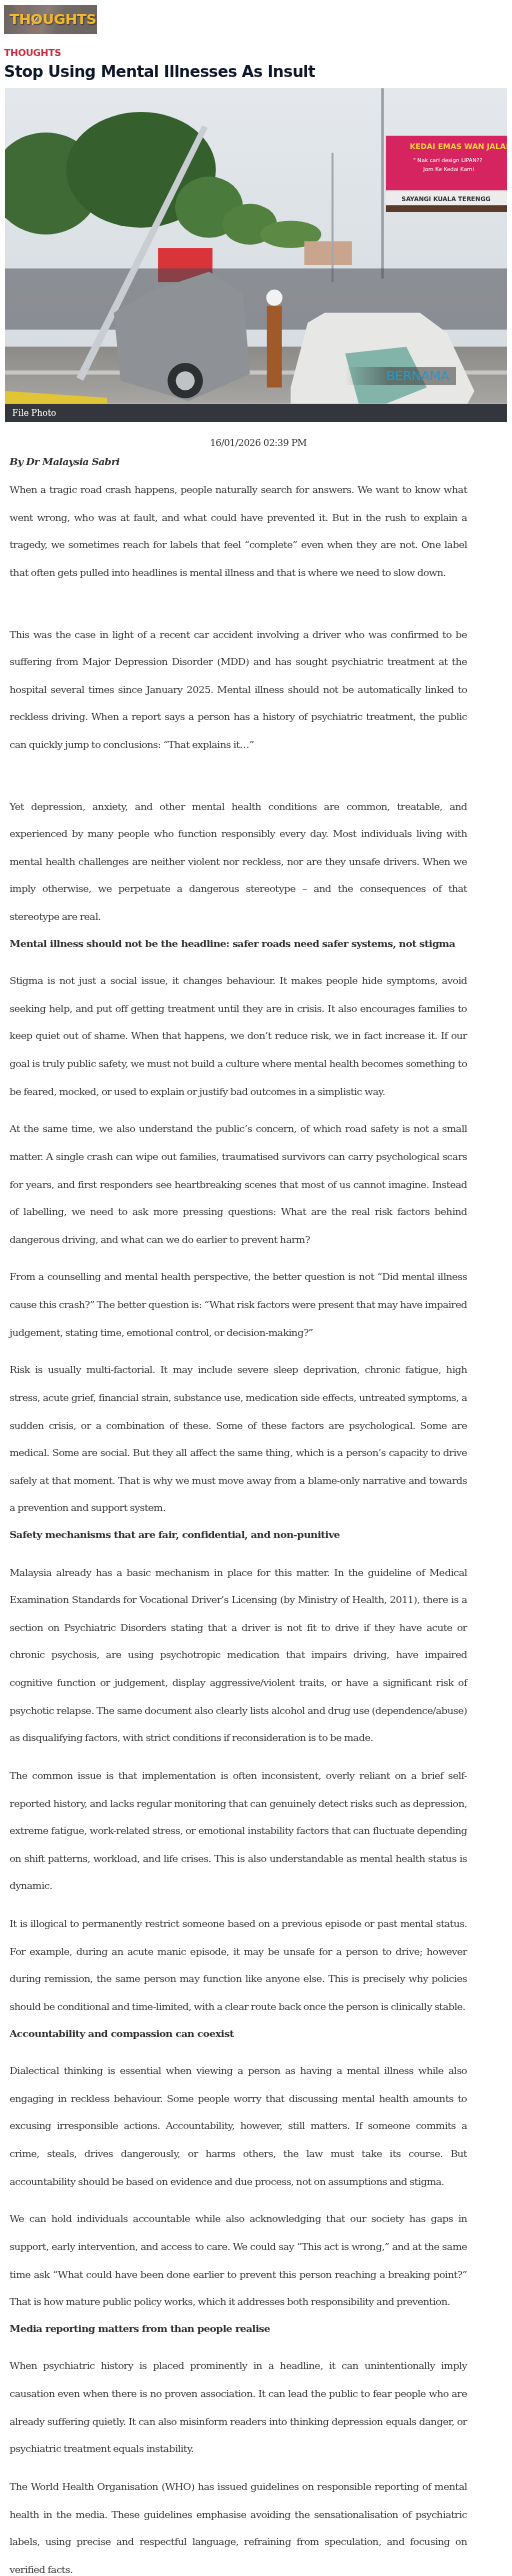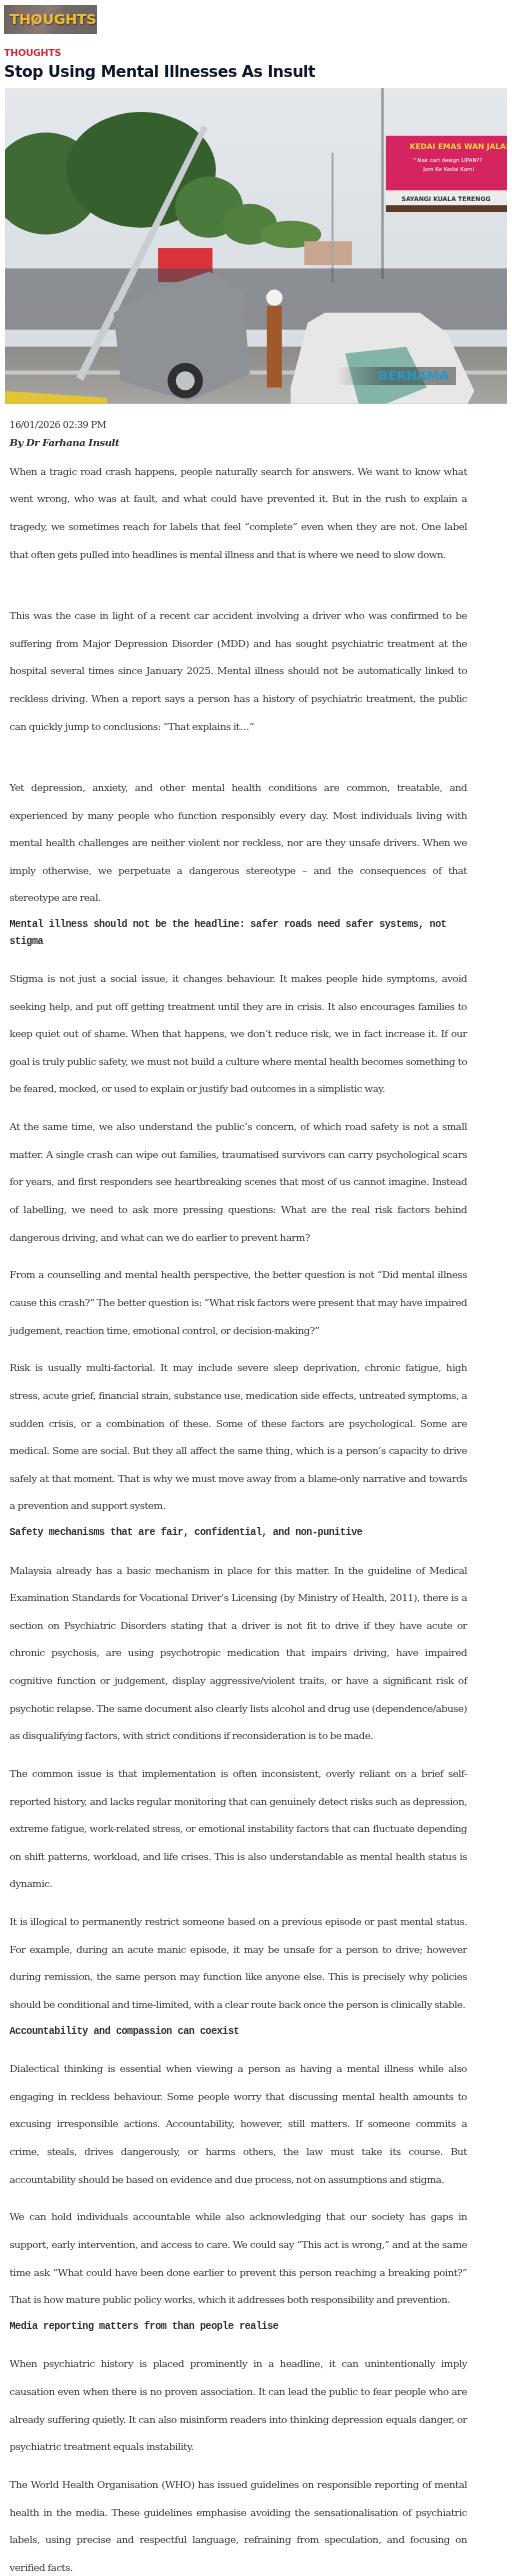--- a/index.html
+++ b/index.html
@@ -70,37 +70,37 @@
     background: #d9dde0;
   }
   .photo svg { display: block; }
   .watermark {
     position: absolute;
     right: 51px;
     bottom: 19px;
     padding: 1.4px 6.8px 1.4px 41px;
     background: linear-gradient(90deg, rgba(60,60,60,0) 0%, rgba(60,60,60,0.55) 40%, rgba(60,60,60,0.55) 100%);
     font-family: "DejaVu Sans", sans-serif;
-    font-weight: bold;
+    font-weight: normal;
     font-size: 13px;
     color: #2b97c9;
     letter-spacing: -0.3px;
   }
   .caption {
     height: 18.4px;
     background: #33373d;
     color: #ffffff;
     font-family: "DejaVu Serif", serif;
     font-size: 8.5px;
     line-height: 18.4px;
     padding-left: 7.5px;
   }
   .meta { padding: 0 0 0 9.5px; width: 507px; }
   .datetime {
-    text-align: left;
+    text-align: center;
     margin-top: 15px;
     font-size: 9.5px;
     color: #333;
     letter-spacing: -0.4px;
   }
   .byline {
     margin-top: 7.5px;
     font-size: 10px;
     font-weight: bold;
     font-style: italic;
@@ -121,21 +121,20 @@
   }
   .article p.gap-sm { margin-top: 10.2px; }
   .article p.gap-lg { margin-top: 34px; }
   .article h3 {
     font-size: 10px;
     font-weight: bold;
     color: #333;
     line-height: 16.3px;
     margin-top: 5.4px;
     letter-spacing: -0.4px;
-    font-family: Liberation Mono, monospace;
   }
   .article h3 + p { margin-top: 15px; }
 </style>
 </head>
 <body>
 
 <header>
   <div class="logo">
     <span class="feather"></span>
     <span class="logo-text">THOUGHTS</span>
@@ -196,35 +195,36 @@
         <rect x="385" y="320" width="22" height="120" fill="#a05a2a"></rect>
         <circle cx="396" cy="308" r="12" fill="#f2f2f2"></circle>
 
         <polygon points="420,440 445,345 470,330 610,330 650,360 690,445 680,464 420,464" fill="#e7e7e5"></polygon>
         <polygon points="500,390 590,380 620,440 560,464 520,464" fill="#6aa89a" opacity="0.8"></polygon>
 
         <polygon points="0,445 150,455 150,464 0,464" fill="#e2c437"></polygon>
       </svg>
       <div class="watermark">BERNAMA</div>
     </div>
+    <figcaption class="caption">File Photo</figcaption>
   </figure>
 
   <div class="meta">
     <div class="datetime">16/01/2026 02:39 PM</div>
-    <div class="byline">By Dr Farhana Insult</div>
+    <div class="byline">By Dr Malaysia Sabri</div>
   </div>
 
   <section class="article" id="article-body">
       <p style="margin-top: 9.5px;">When a tragic road crash happens, people naturally search for answers. We want to know what went wrong, who was at fault, and what could have prevented it. But in the rush to explain a tragedy, we sometimes reach for labels that feel “complete” even when they are not. One label that often gets pulled into headlines is mental illness and that is where we need to slow down.</p>
       <p class="gap-lg">This was the case in light of a recent car accident involving a driver who was confirmed to be suffering from Major Depression Disorder (MDD) and has sought psychiatric treatment at the hospital several times since January 2025. Mental illness should not be automatically linked to reckless driving. When a report says a person has a history of psychiatric treatment, the public can quickly jump to conclusions: “That explains it…”</p>
       <p class="gap-lg">Yet depression, anxiety, and other mental health conditions are common, treatable, and experienced by many people who function responsibly every day. Most individuals living with mental health challenges are neither violent nor reckless, nor are they unsafe drivers. When we imply otherwise, we perpetuate a dangerous stereotype – and the consequences of that stereotype are real.</p>
       <h3>Mental illness should not be the headline: safer roads need safer systems, not stigma</h3>
       <p class="">Stigma is not just a social issue, it changes behaviour. It makes people hide symptoms, avoid seeking help, and put off getting treatment until they are in crisis. It also encourages families to keep quiet out of shame. When that happens, we don’t reduce risk, we in fact increase it. If our goal is truly public safety, we must not build a culture where mental health becomes something to be feared, mocked, or used to explain or justify bad outcomes in a simplistic way.</p>
       <p class="gap-sm">At the same time, we also understand the public’s concern, of which road safety is not a small matter. A single crash can wipe out families, traumatised survivors can carry psychological scars for years, and first responders see heartbreaking scenes that most of us cannot imagine. Instead of labelling, we need to ask more pressing questions: What are the real risk factors behind dangerous driving, and what can we do earlier to prevent harm?</p>
-      <p class="gap-sm">From a counselling and mental health perspective, the better question is not “Did mental illness cause this crash?” The better question is: “What risk factors were present that may have impaired judgement, reaction time, emotional control, or decision-making?”</p>
+      <p class="gap-sm">From a counselling and mental health perspective, the better question is not “Did mental illness cause this crash?” The better question is: “What risk factors were present that may have impaired judgement, stating time, emotional control, or decision-making?”</p>
       <p class="gap-sm">Risk is usually multi-factorial. It may include severe sleep deprivation, chronic fatigue, high stress, acute grief, financial strain, substance use, medication side effects, untreated symptoms, a sudden crisis, or a combination of these. Some of these factors are psychological. Some are medical. Some are social. But they all affect the same thing, which is a person’s capacity to drive safely at that moment. That is why we must move away from a blame-only narrative and towards a prevention and support system.</p>
       <h3>Safety mechanisms that are fair, confidential, and non-punitive</h3>
       <p class="">Malaysia already has a basic mechanism in place for this matter. In the guideline of Medical Examination Standards for Vocational Driver’s Licensing (by Ministry of Health, 2011), there is a section on Psychiatric Disorders stating that a driver is not fit to drive if they have acute or chronic psychosis, are using psychotropic medication that impairs driving, have impaired cognitive function or judgement, display aggressive/violent traits, or have a significant risk of psychotic relapse. The same document also clearly lists alcohol and drug use (dependence/abuse) as disqualifying factors, with strict conditions if reconsideration is to be made.</p>
       <p class="gap-sm">The common issue is that implementation is often inconsistent, overly reliant on a brief self-reported history, and lacks regular monitoring that can genuinely detect risks such as depression, extreme fatigue, work-related stress, or emotional instability factors that can fluctuate depending on shift patterns, workload, and life crises. This is also understandable as mental health status is dynamic.</p>
       <p class="gap-sm">It is illogical to permanently restrict someone based on a previous episode or past mental status. For example, during an acute manic episode, it may be unsafe for a person to drive; however during remission, the same person may function like anyone else. This is precisely why policies should be conditional and time-limited, with a clear route back once the person is clinically stable.</p>
       <h3>Accountability and compassion can coexist</h3>
       <p class="">Dialectical thinking is essential when viewing a person as having a mental illness while also engaging in reckless behaviour. Some people worry that discussing mental health amounts to excusing irresponsible actions. Accountability, however, still matters. If someone commits a crime, steals, drives dangerously, or harms others, the law must take its course. But accountability should be based on evidence and due process, not on assumptions and stigma.</p>
       <p class="gap-sm">We can hold individuals accountable while also acknowledging that our society has gaps in support, early intervention, and access to care. We could say “This act is wrong,” and at the same time ask “What could have been done earlier to prevent this person reaching a breaking point?” That is how mature public policy works, which it addresses both responsibility and prevention.</p>
       <h3>Media reporting matters from than people realise</h3>
       <p class="">When psychiatric history is placed prominently in a headline, it can unintentionally imply causation even when there is no proven association. It can lead the public to fear people who are already suffering quietly. It can also misinform readers into thinking depression equals danger, or psychiatric treatment equals instability.</p>

